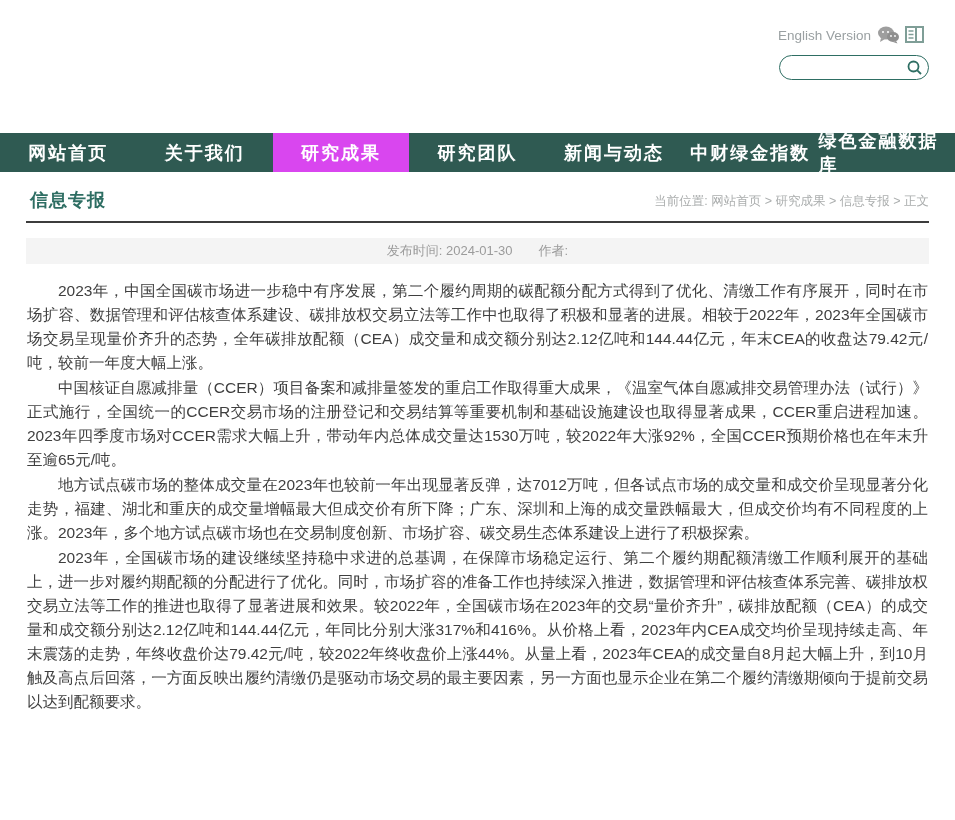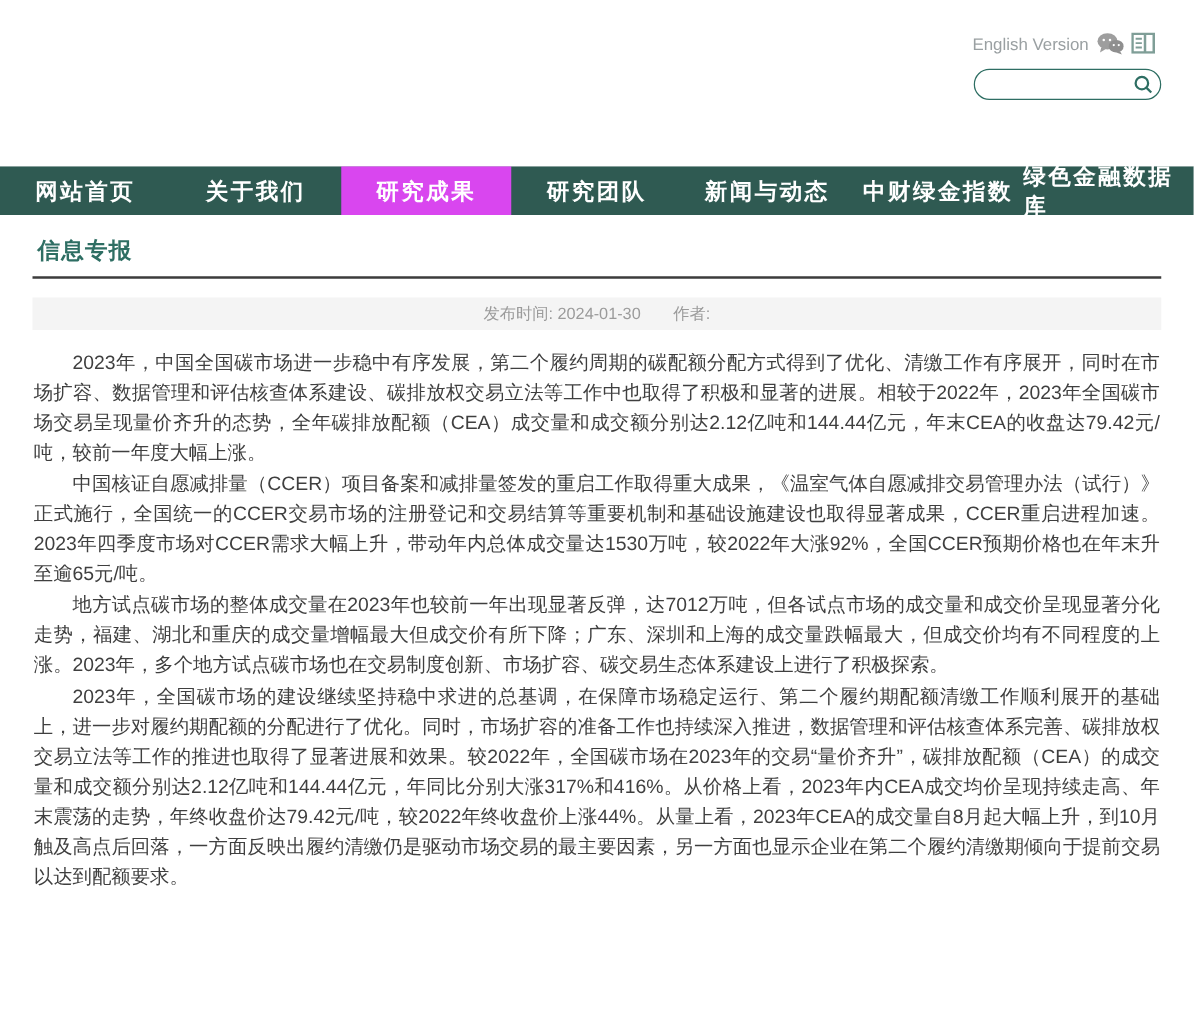--- a/index.html
+++ b/index.html
@@ -87,20 +87,21 @@
   <div class="nav-item">关于我们</div>
   <div class="nav-item active">研究成果</div>
   <div class="nav-item">研究团队</div>
   <div class="nav-item">新闻与动态</div>
   <div class="nav-item">中财绿金指数</div>
   <div class="nav-item">绿色金融数据库</div>
 </div>
 
 <div class="crumb-row">
   <div class="section-title">信息专报</div>
+  <div class="breadcrumb">当前位置: 网站首页 &gt; 研究成果 &gt; 信息专报 &gt; 正文</div>
 </div>
 <hr class="rule">
 
 <div class="article">
   <div class="meta-bar">
     <span>发布时间: 2024-01-30</span><span class="sep"></span><span>作者:</span>
   </div>
 
   <div class="article-body">
     <p>2023年，中国全国碳市场进一步稳中有序发展，第二个履约周期的碳配额分配方式得到了优化、清缴工作有序展开，同时在市场扩容、数据管理和评估核查体系建设、碳排放权交易立法等工作中也取得了积极和显著的进展。相较于2022年，2023年全国碳市场交易呈现量价齐升的态势，全年碳排放配额（CEA）成交量和成交额分别达2.12亿吨和144.44亿元，年末CEA的收盘达79.42元/吨，较前一年度大幅上涨。</p>

